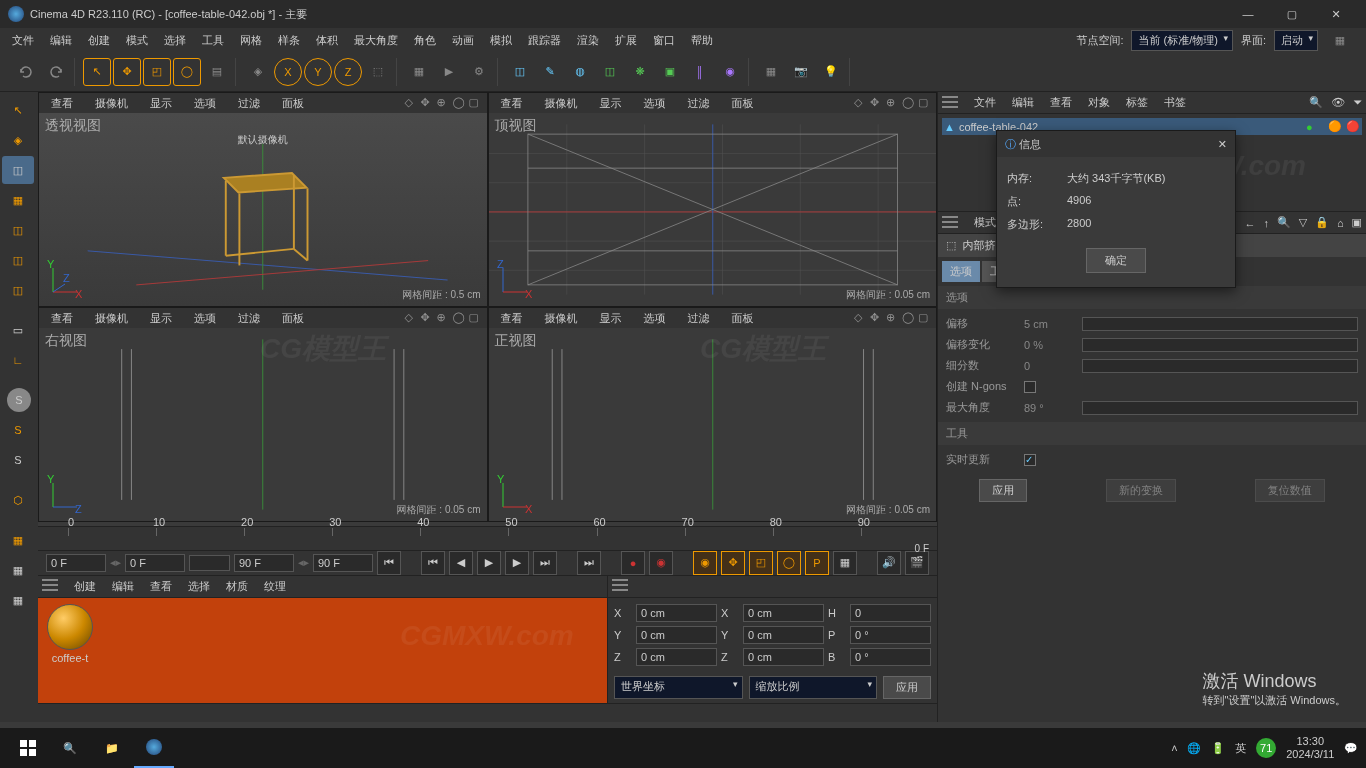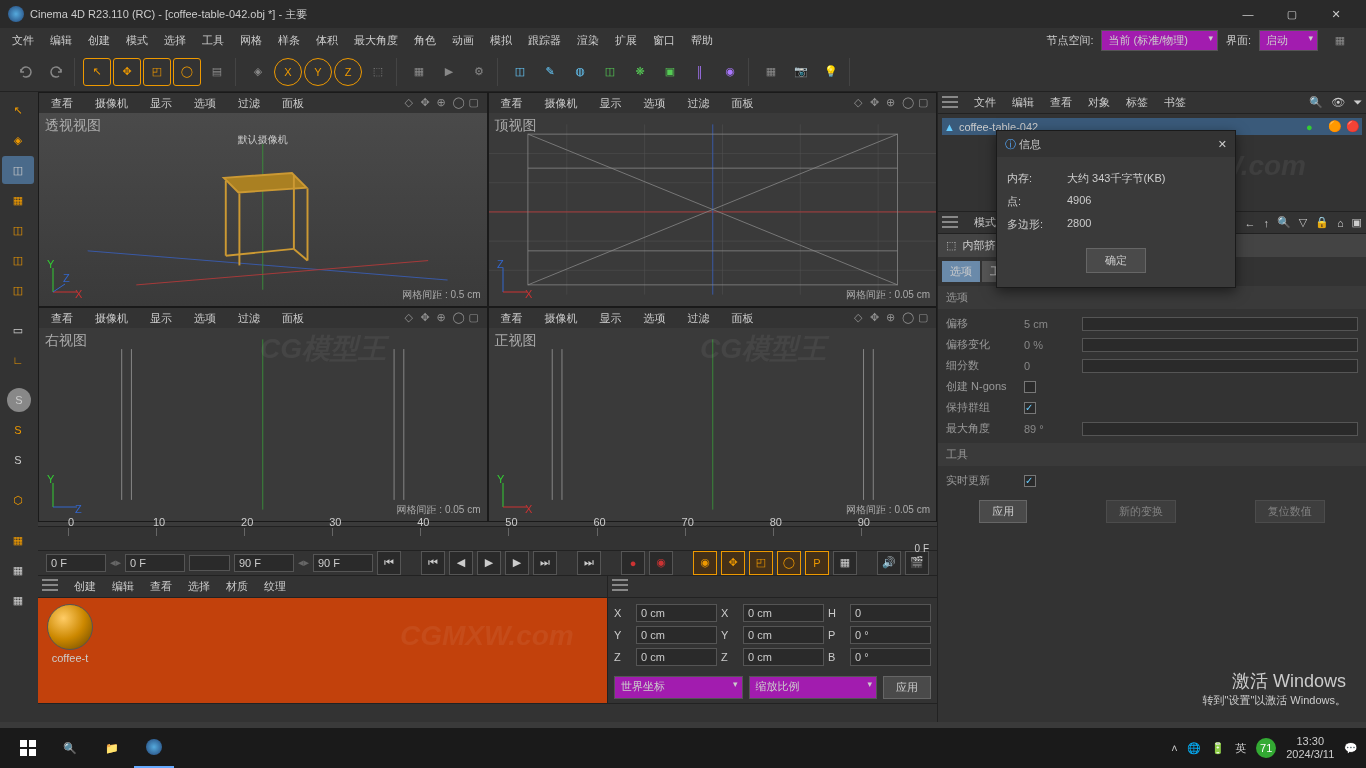--- a/index.html
+++ b/index.html
@@ -6,21 +6,21 @@
 body{background:#3a3a3a;width:1366px;height:768px;overflow:hidden;position:relative}
 .titlebar{height:28px;background:#2a2a2a;display:flex;align-items:center;padding:0 8px;justify-content:space-between}
 .titlebar-left{display:flex;align-items:center;gap:6px}
 .app-icon{width:16px;height:16px;background:radial-gradient(#5ad,#247);border-radius:50%}
 .win-controls{display:flex;gap:0}
 .win-btn{width:44px;height:28px;display:flex;align-items:center;justify-content:center;color:#ccc}
 .menubar{height:24px;background:#333;display:flex;align-items:center;padding:0 4px;justify-content:space-between}
 .menubar-left{display:flex}
 .menu-item{padding:4px 8px;cursor:pointer}
 .menubar-right{display:flex;align-items:center;gap:8px;padding-right:8px}
-.dropdown{background:#a21caf;border:1px solid #555;padding:2px 29px 2px 6px;position:relative}
+.dropdown{background:#0f172a;border:1px solid #555;padding:2px 14px 2px 6px;position:relative}
 .dropdown::after{content:"▾";position:absolute;right:4px;top:2px;font-size:9px}
 .toolbar{height:40px;background:#333;display:flex;align-items:center;padding:0 8px;gap:4px;border-bottom:1px solid #222}
 .tool-group{display:flex;gap:2px;padding:0 4px;border-right:1px solid #444}
 .tool-btn{width:28px;height:28px;display:flex;align-items:center;justify-content:center;border-radius:3px;cursor:pointer;color:#888}
 .tool-btn.orange{border:1px solid #e90;color:#e90}
 .main{display:flex;height:630px}
 .left-toolbar{width:38px;background:#333;display:flex;flex-direction:column;gap:2px;padding:4px 2px}
 .lt-btn{width:32px;height:28px;border-radius:3px;display:flex;align-items:center;justify-content:center;cursor:pointer}
 .lt-btn.active{background:#4a6a8a}
 .lt-btn.o{color:#e90}
@@ -79,21 +79,21 @@
 .checkbox{width:12px;height:12px;border:1px solid #777;background:#2a2a2a}
 .checkbox.checked::after{content:"✓";color:#6cf;font-size:10px;position:relative;top:-2px}
 .btn{padding:3px 12px;background:#4a4a4a;border:1px solid #666;color:#ccc}
 .statusbar{height:24px;background:#333;border-top:1px solid #222}
 .taskbar{position:absolute;bottom:0;left:0;right:0;height:40px;background:#1a1a1a;display:flex;align-items:center;justify-content:space-between;padding:0 8px}
 .tb-left{display:flex;gap:2px}
 .tb-icon{width:40px;height:40px;display:flex;align-items:center;justify-content:center}
 .tb-right{display:flex;align-items:center;gap:10px;color:#ccc}
 .clock{text-align:center;font-size:11px;line-height:13px}
 .watermark{position:absolute;color:rgba(255,255,255,0.06);font-size:28px;font-style:italic;font-weight:bold;pointer-events:none}
-.activate{position:absolute;bottom:60px;right:20px;color:#7a7a7a;text-align:right}
+.activate{position:absolute;bottom:60px;right:20px;color:#7a7a7a;text-align:left}
 .activate div:first-child{font-size:18px}
 svg{display:block}
 .hm{width:18px;height:14px;background:repeating-linear-gradient(#888,#888 2px,transparent 2px,transparent 5px)}
 </style>
 </head>
 <body>
 
 <div class="titlebar">
   <div class="titlebar-left">
     <div class="app-icon"></div>
@@ -567,24 +567,20 @@
         <div class="attr-row">
             <label>细分数</label>
             <span class="attr-val">0</span>
             <div class="attr-slider"></div>
           </div>
         <div class="attr-row">
             <label>创建 N-gons</label>
             <div class="checkbox"></div>
           </div>
         <div class="attr-row">
-            <label>保持群组</label>
-            <div class="checkbox checked"></div>
-          </div>
-        <div class="attr-row">
             <label>最大角度</label>
             <span class="attr-val">89 °</span>
             <div class="attr-slider"></div>
           </div>
       </div>
       <div class="attr-section" style="color:#999">工具</div>
       <div style="padding:4px 8px">
         <div class="attr-row">
             <label>实时更新</label>
             <div class="checkbox checked"></div>

